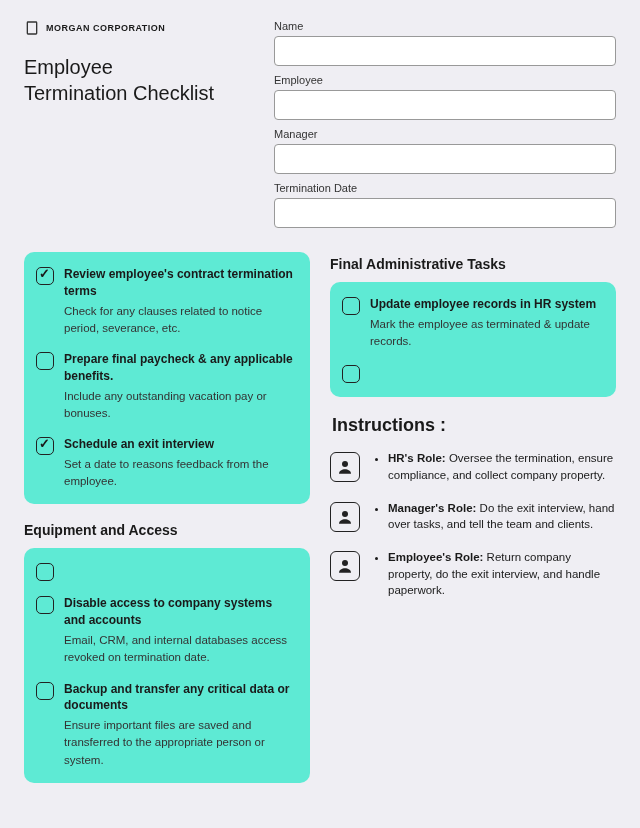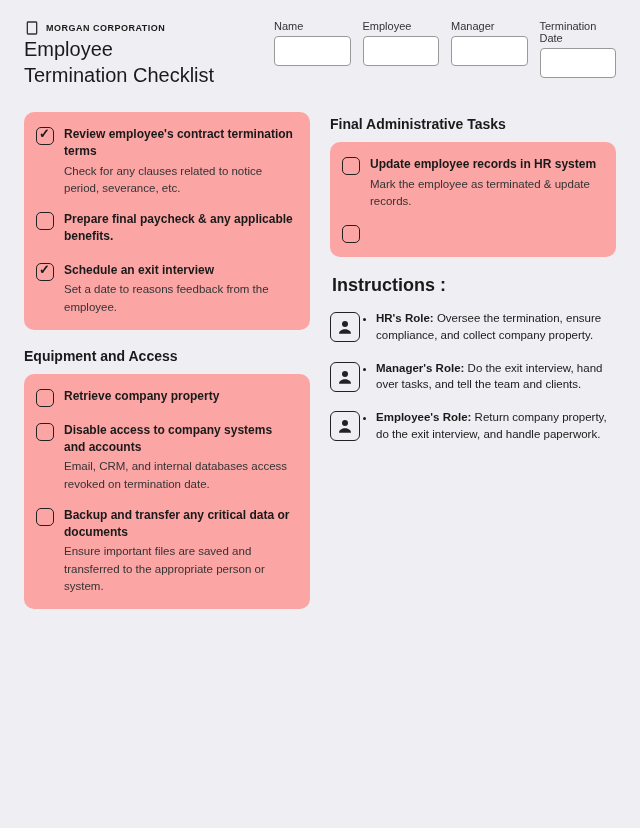--- a/index.html
+++ b/index.html
@@ -1,38 +1,38 @@
 <!DOCTYPE html>
 <html><head>
 <meta charset="utf-8">
 <style>
 *{box-sizing:border-box;margin:0;padding:0}
 body{background:#efeef3;font-family:Arial,Helvetica,sans-serif;color:#1a1a1a;width:640px;height:828px;padding:20px 24px;font-size:12px}
 .header{display:flex;gap:20px;margin-bottom:24px}
 .header-left{flex:0 0 230px}
-.brand{display:flex;align-items:center;gap:6px;}
+.brand{display:flex;align-items:center;gap:6px;margin-bottom:18px}
 .brand-icon{width:16px;height:16px}
 .brand-text{font-size:9px;font-weight:bold;letter-spacing:0.5px}
 h1{font-size:20px;font-weight:normal;line-height:1.3}
-.fields{flex:1;display:grid;grid-template-columns:1fr 1fr 1fr 1fr;gap:8px 12px}
+.fields{flex:1;display:grid;grid-template-columns:1fr;gap:8px 12px}
 .field label{display:block;font-size:11px;margin-bottom:4px;color:#333}
 .field input{width:100%;height:30px;border:1px solid #999;border-radius:4px;background:#fff;padding:0 6px;font-size:12px}
 .columns{display:flex;gap:20px}
 .col{flex:1;min-width:0}
 .section-title{font-size:14px;font-weight:bold;margin-bottom:10px;margin-top:4px}
-.card{background:#fca5a5;border-radius:10px;padding:14px 14px 14px 12px;margin-bottom:18px}
+.card{background:#5eead4;border-radius:10px;padding:14px 14px 14px 12px;margin-bottom:18px}
 .item{display:flex;gap:10px;margin-bottom:14px}
 .item:last-child{margin-bottom:0}
 .checkbox{flex:0 0 18px;height:18px;border:1.5px solid #222;border-radius:5px;margin-top:1px;position:relative}
 .checkbox.checked::after{content:"✓";position:absolute;left:2px;top:-2px;font-size:13px;font-weight:bold}
 .item-body{flex:1}
 .item-title{font-weight:bold;font-size:12px;line-height:1.4;margin-bottom:3px}
 .item-desc{font-size:11.5px;color:#333;line-height:1.5}
 .instr-title{font-size:18px;font-weight:bold;margin:6px 0 14px 2px}
-.instr-row{display:flex;margin-bottom:16px;align-items:flex-start}
+.instr-row{display:flex;gap:12px;margin-bottom:16px;align-items:flex-start}
 .instr-icon{flex:0 0 30px;height:30px;border:1.5px solid #222;border-radius:6px;display:flex;align-items:center;justify-content:center;margin-top:2px}
 .instr-icon svg{width:18px;height:18px}
 .instr-body{flex:1}
 .instr-body ul{list-style:disc;padding-left:16px}
 .instr-body li{font-size:11.5px;line-height:1.45}
 </style>
 </head>
 <body>
 
 <div class="header">
@@ -81,37 +81,37 @@
           <div class="checkbox checked"></div>
           <div class="item-body">
             <div class="item-title">Review employee's contract termination terms</div>
             <div class="item-desc">Check for any clauses related to notice period, severance, etc.</div>
           </div>
         </div>
         <div class="item">
           <div class="checkbox"></div>
           <div class="item-body">
             <div class="item-title">Prepare final paycheck &amp; any applicable benefits.</div>
+            <div class="item-desc">Include any outstanding vacation pay or bonuses.</div>
           </div>
         </div>
         <div class="item">
           <div class="checkbox checked"></div>
           <div class="item-body">
             <div class="item-title">Schedule an exit interview</div>
             <div class="item-desc">Set a date to reasons feedback from the employee.</div>
           </div>
         </div>
       </div>
 
     <div class="section-title">Equipment and Access</div>
     <div class="card" id="equip-card">
         <div class="item">
           <div class="checkbox"></div>
           <div class="item-body">
-            <div class="item-title">Retrieve company property</div>
           </div>
         </div>
         <div class="item">
           <div class="checkbox"></div>
           <div class="item-body">
             <div class="item-title">Disable access to company systems and accounts</div>
             <div class="item-desc">Email, CRM, and internal databases access revoked on termination date.</div>
           </div>
         </div>
         <div class="item">

